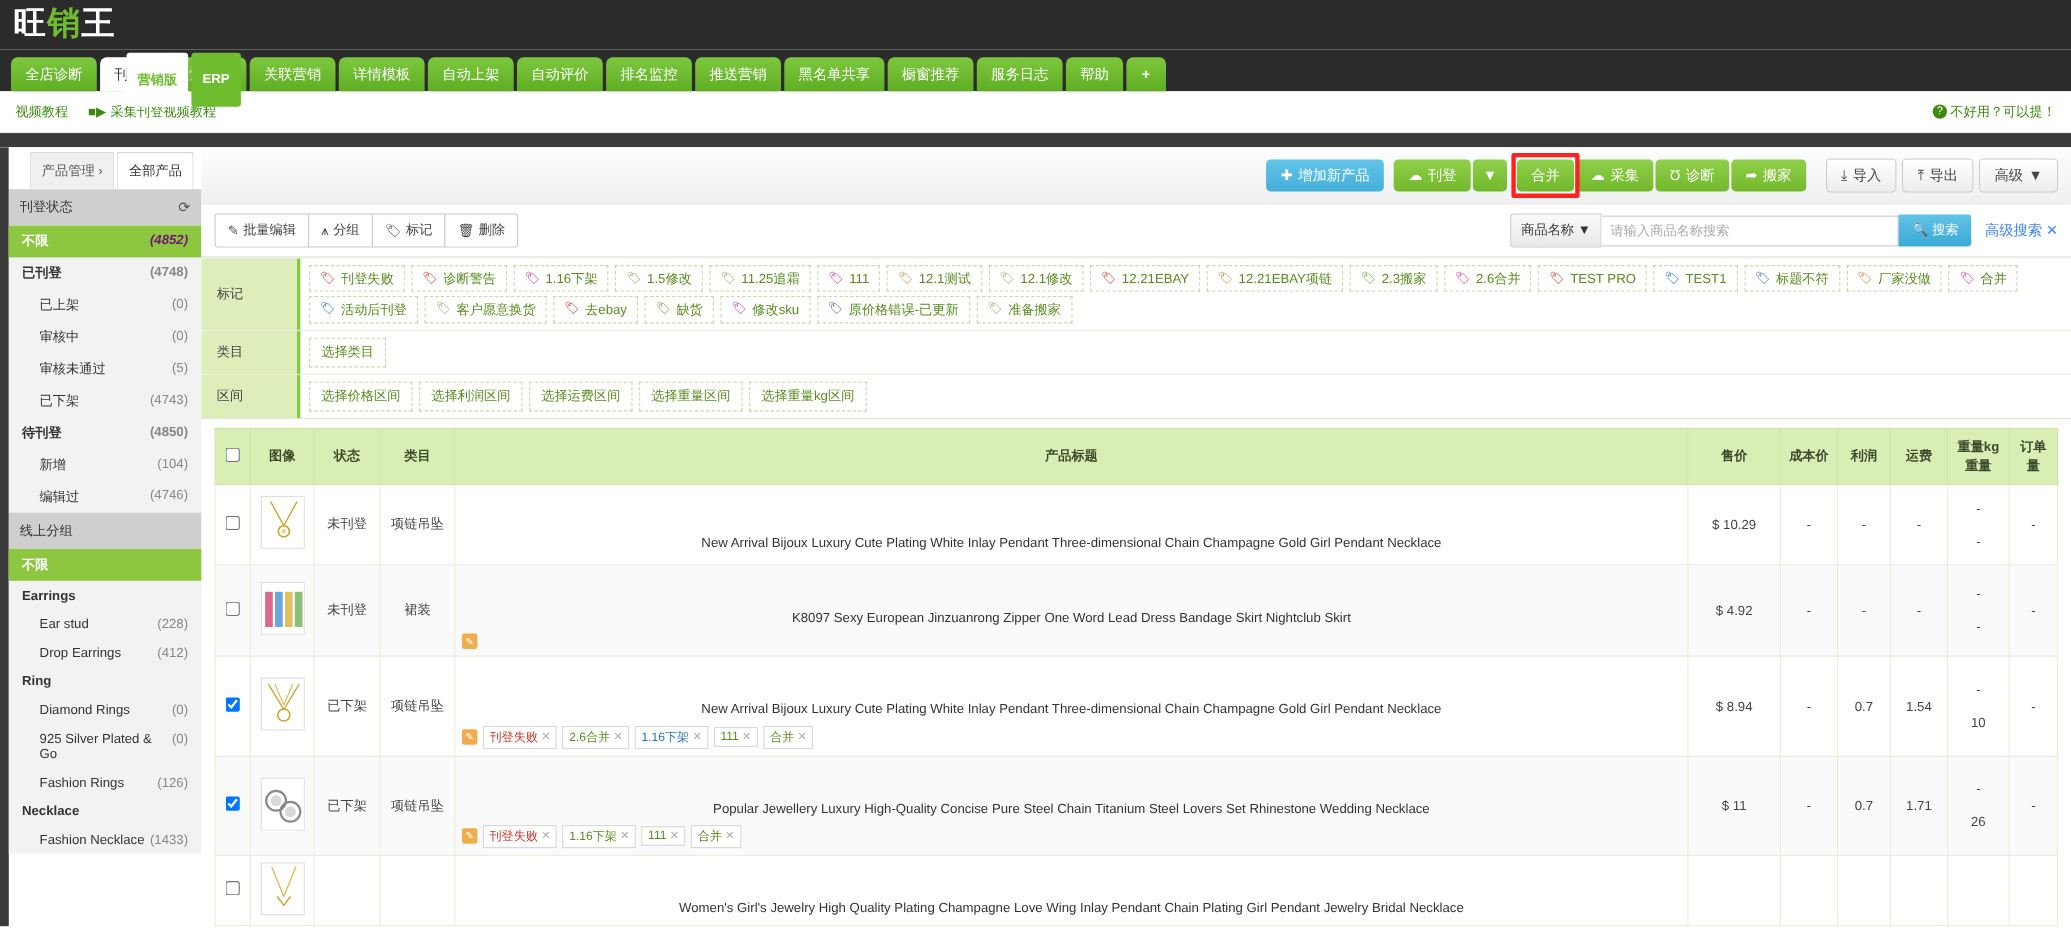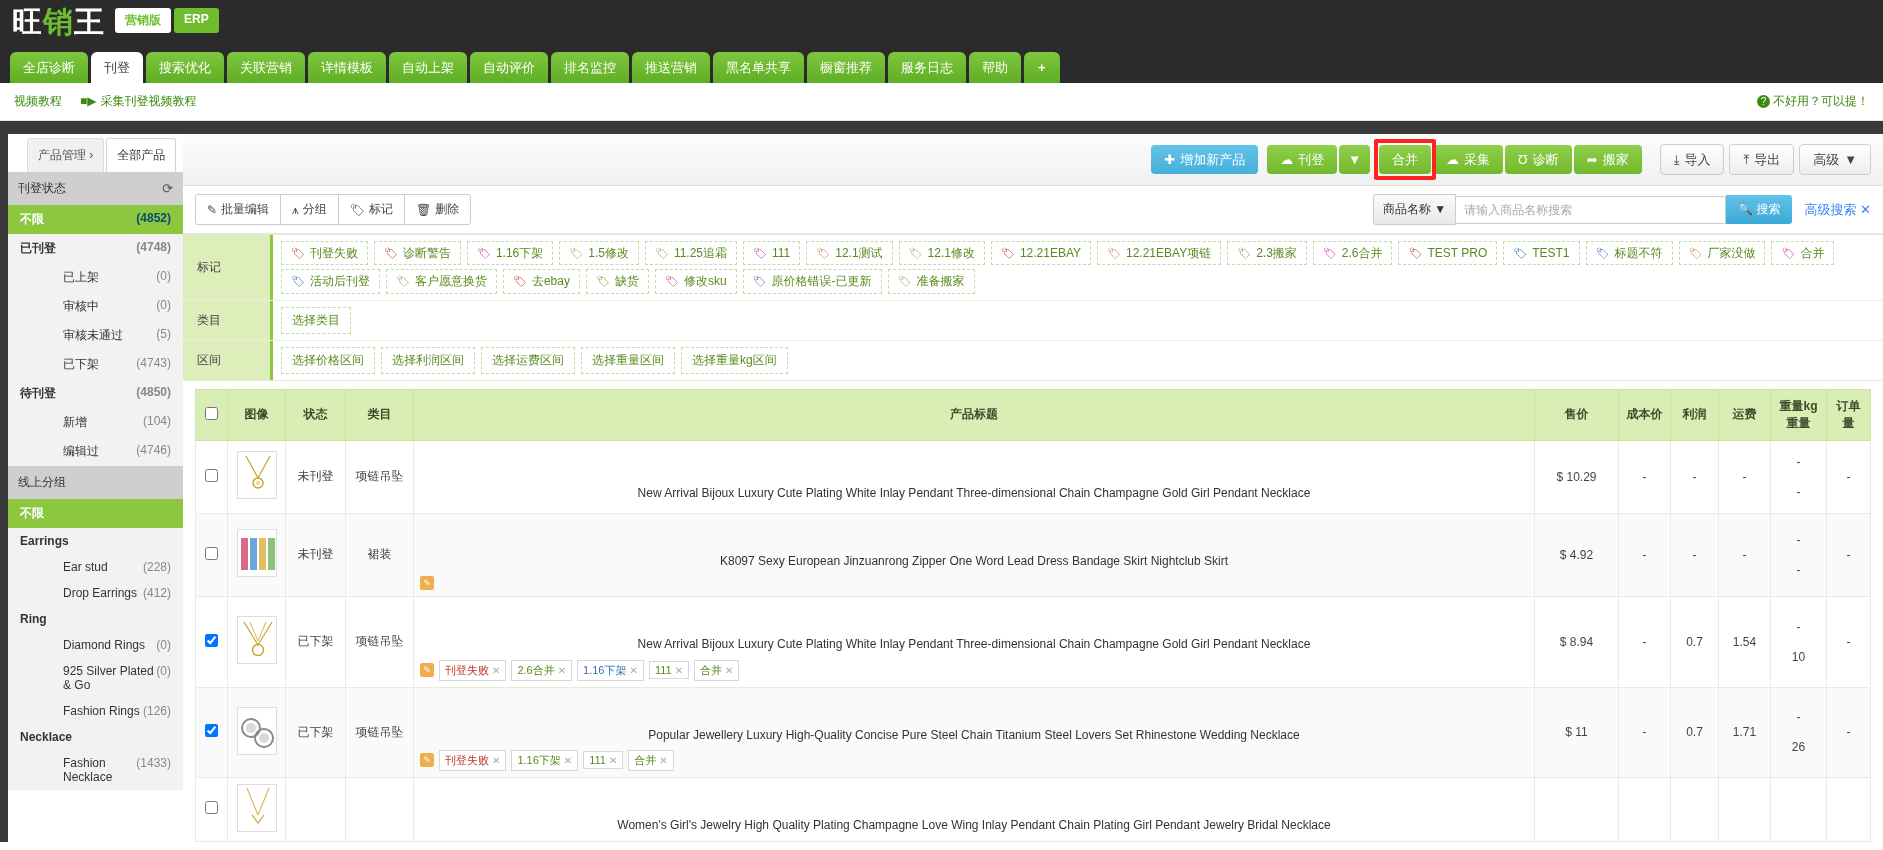--- a/index.html
+++ b/index.html
@@ -10,21 +10,21 @@
     font-size:12px; color:#333; background:#fff;
   }
 
   
   .topbar { height:45px; background:#2b2b2b; position:relative; }
   .logo { position:absolute; left:12px; top:2px; font-size:30px; font-weight:bold;
           letter-spacing:1px; line-height:40px; }
   .logo .w1,.logo .w3 { color:#ffffff; }
   .logo .w2 { color:#6fbd2e; }
   .badges { position:absolute; left:115px; top:8px; display:flex; }
-  .badge { padding:4px 10px; font-size:12px; border-radius:3px; font-weight:bold; }
+  .badge { padding:16px 10px; font-size:12px; border-radius:3px; font-weight:bold;margin-top:40px; }
   .badge.white { background:#ffffff; color:#6fbd2e; margin-right:3px; }
   .badge.green { background:#6fbd2e; color:#ffffff; }
 
   
   .tabstrip { height:38px; background:#2b2b2b; display:flex; align-items:flex-end; padding-left:10px; }
   .tab {
     background:linear-gradient(#7dc73f,#5fae23); color:#fff; font-size:13px;
     padding:9px 13px; margin-right:3px; border-radius:6px 6px 0 0; cursor:pointer;
     white-space:nowrap; line-height:1;
   }
@@ -55,24 +55,24 @@
   .ptab { font-size:12px; padding:8px 10px; background:#f0f0f0; border:1px solid #dcdcdc;
           border-bottom:none; border-radius:3px 3px 0 0; color:#555; cursor:pointer; margin-right:2px;}
   .ptab.sel { background:#fff; border-color:#d4d4d4; color:#333; }
   .side-hd { background:#cfcfcf; color:#333; font-size:12px; padding:8px 10px;
              display:flex; justify-content:space-between; align-items:center; }
   .side-hd .refresh { color:#555; font-size:13px; cursor:pointer; }
   .side-list { background:#f2f2f2; }
   .side-item { display:flex; justify-content:space-between; padding:6px 12px; font-size:12px;
                color:#333; cursor:pointer; }
   .side-item.active { background:#8dc63f; color:#fff; }
-  .side-item.active .cnt { color:#0c4a6e; }
+  .side-item.active .cnt { color:#701a75;font-style:italic; }
   .side-item .cnt { color:#888; }
   .side-item.lvl1 { padding-left:12px; font-weight:bold; }
-  .side-item.lvl2 { padding-left:28px;margin-left:27px; }
+  .side-item.lvl2 { padding-left:28px; }
   .side-item.grp { font-weight:bold; padding-left:12px; }
 
   
   .content { flex:1; min-width:0; }
 
   .toolbar { height:52px; display:flex; align-items:center; justify-content:flex-end;
              padding:0 12px; background:linear-gradient(#fdfdfd,#f0f0f0);
              border-bottom:1px solid #e0e0e0; }
   .btn { font-size:13px; color:#fff; border:none; border-radius:4px; padding:8px 13px;
          cursor:pointer; display:inline-flex; align-items:center; gap:5px; white-space:nowrap;

